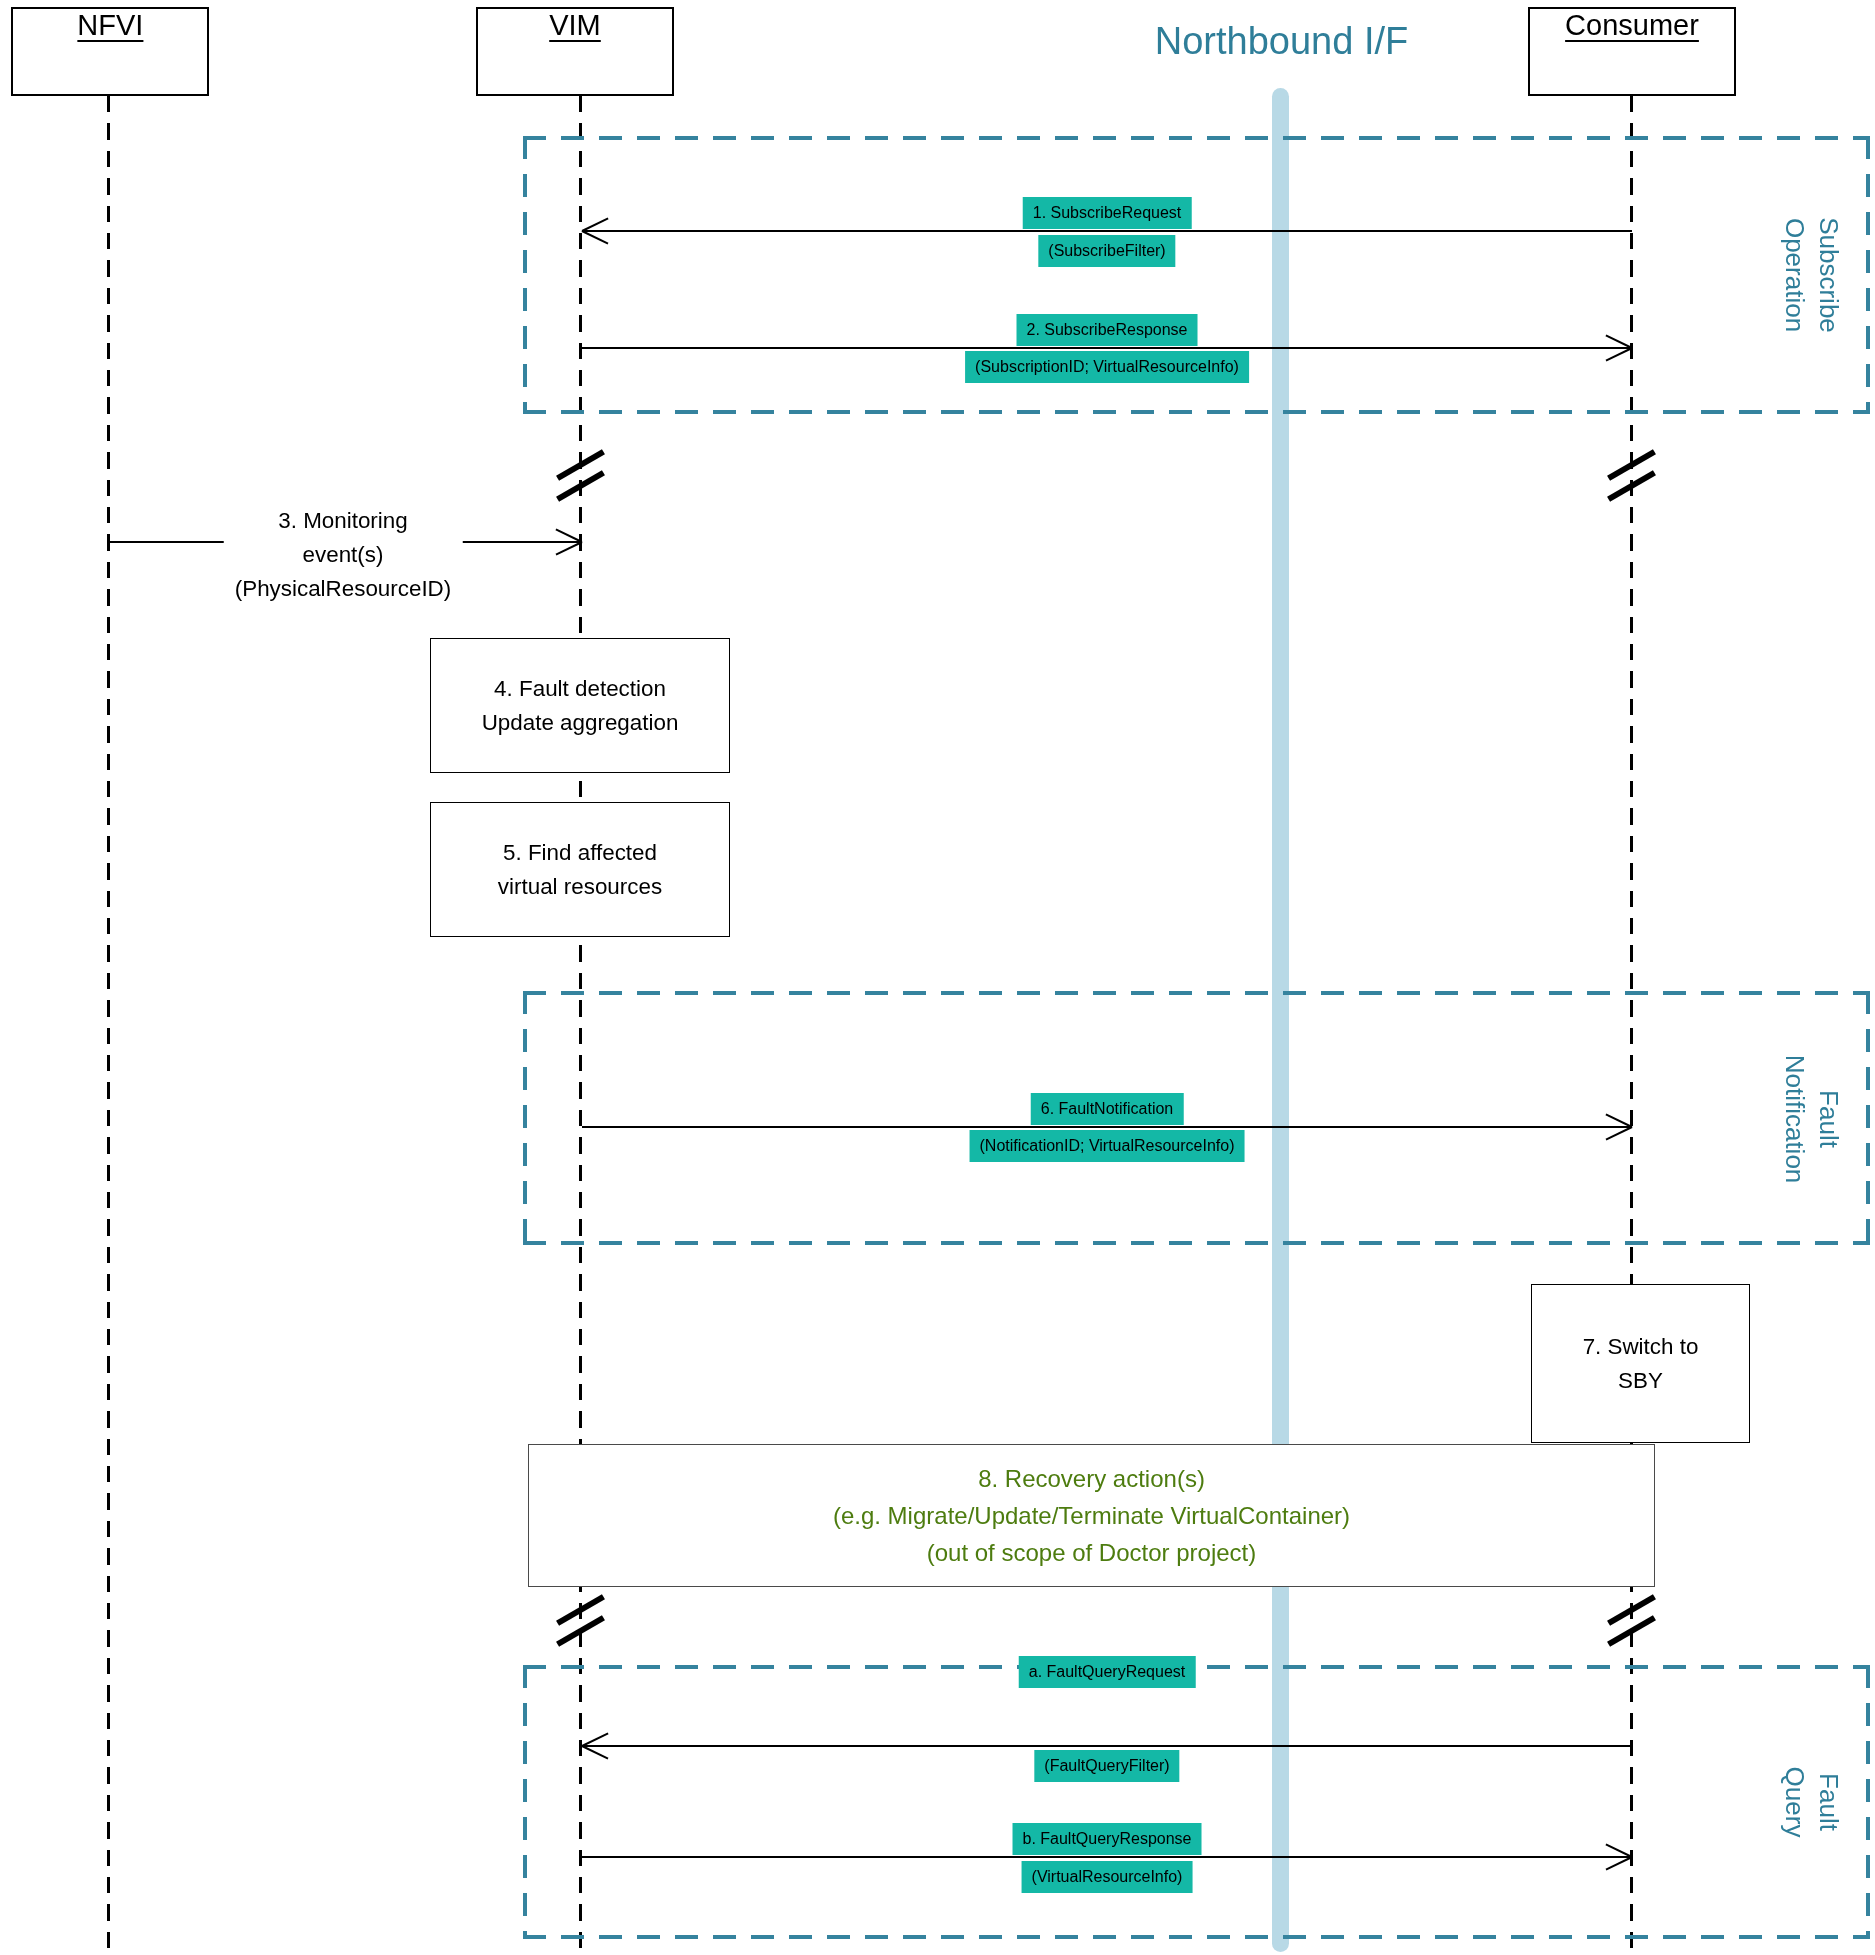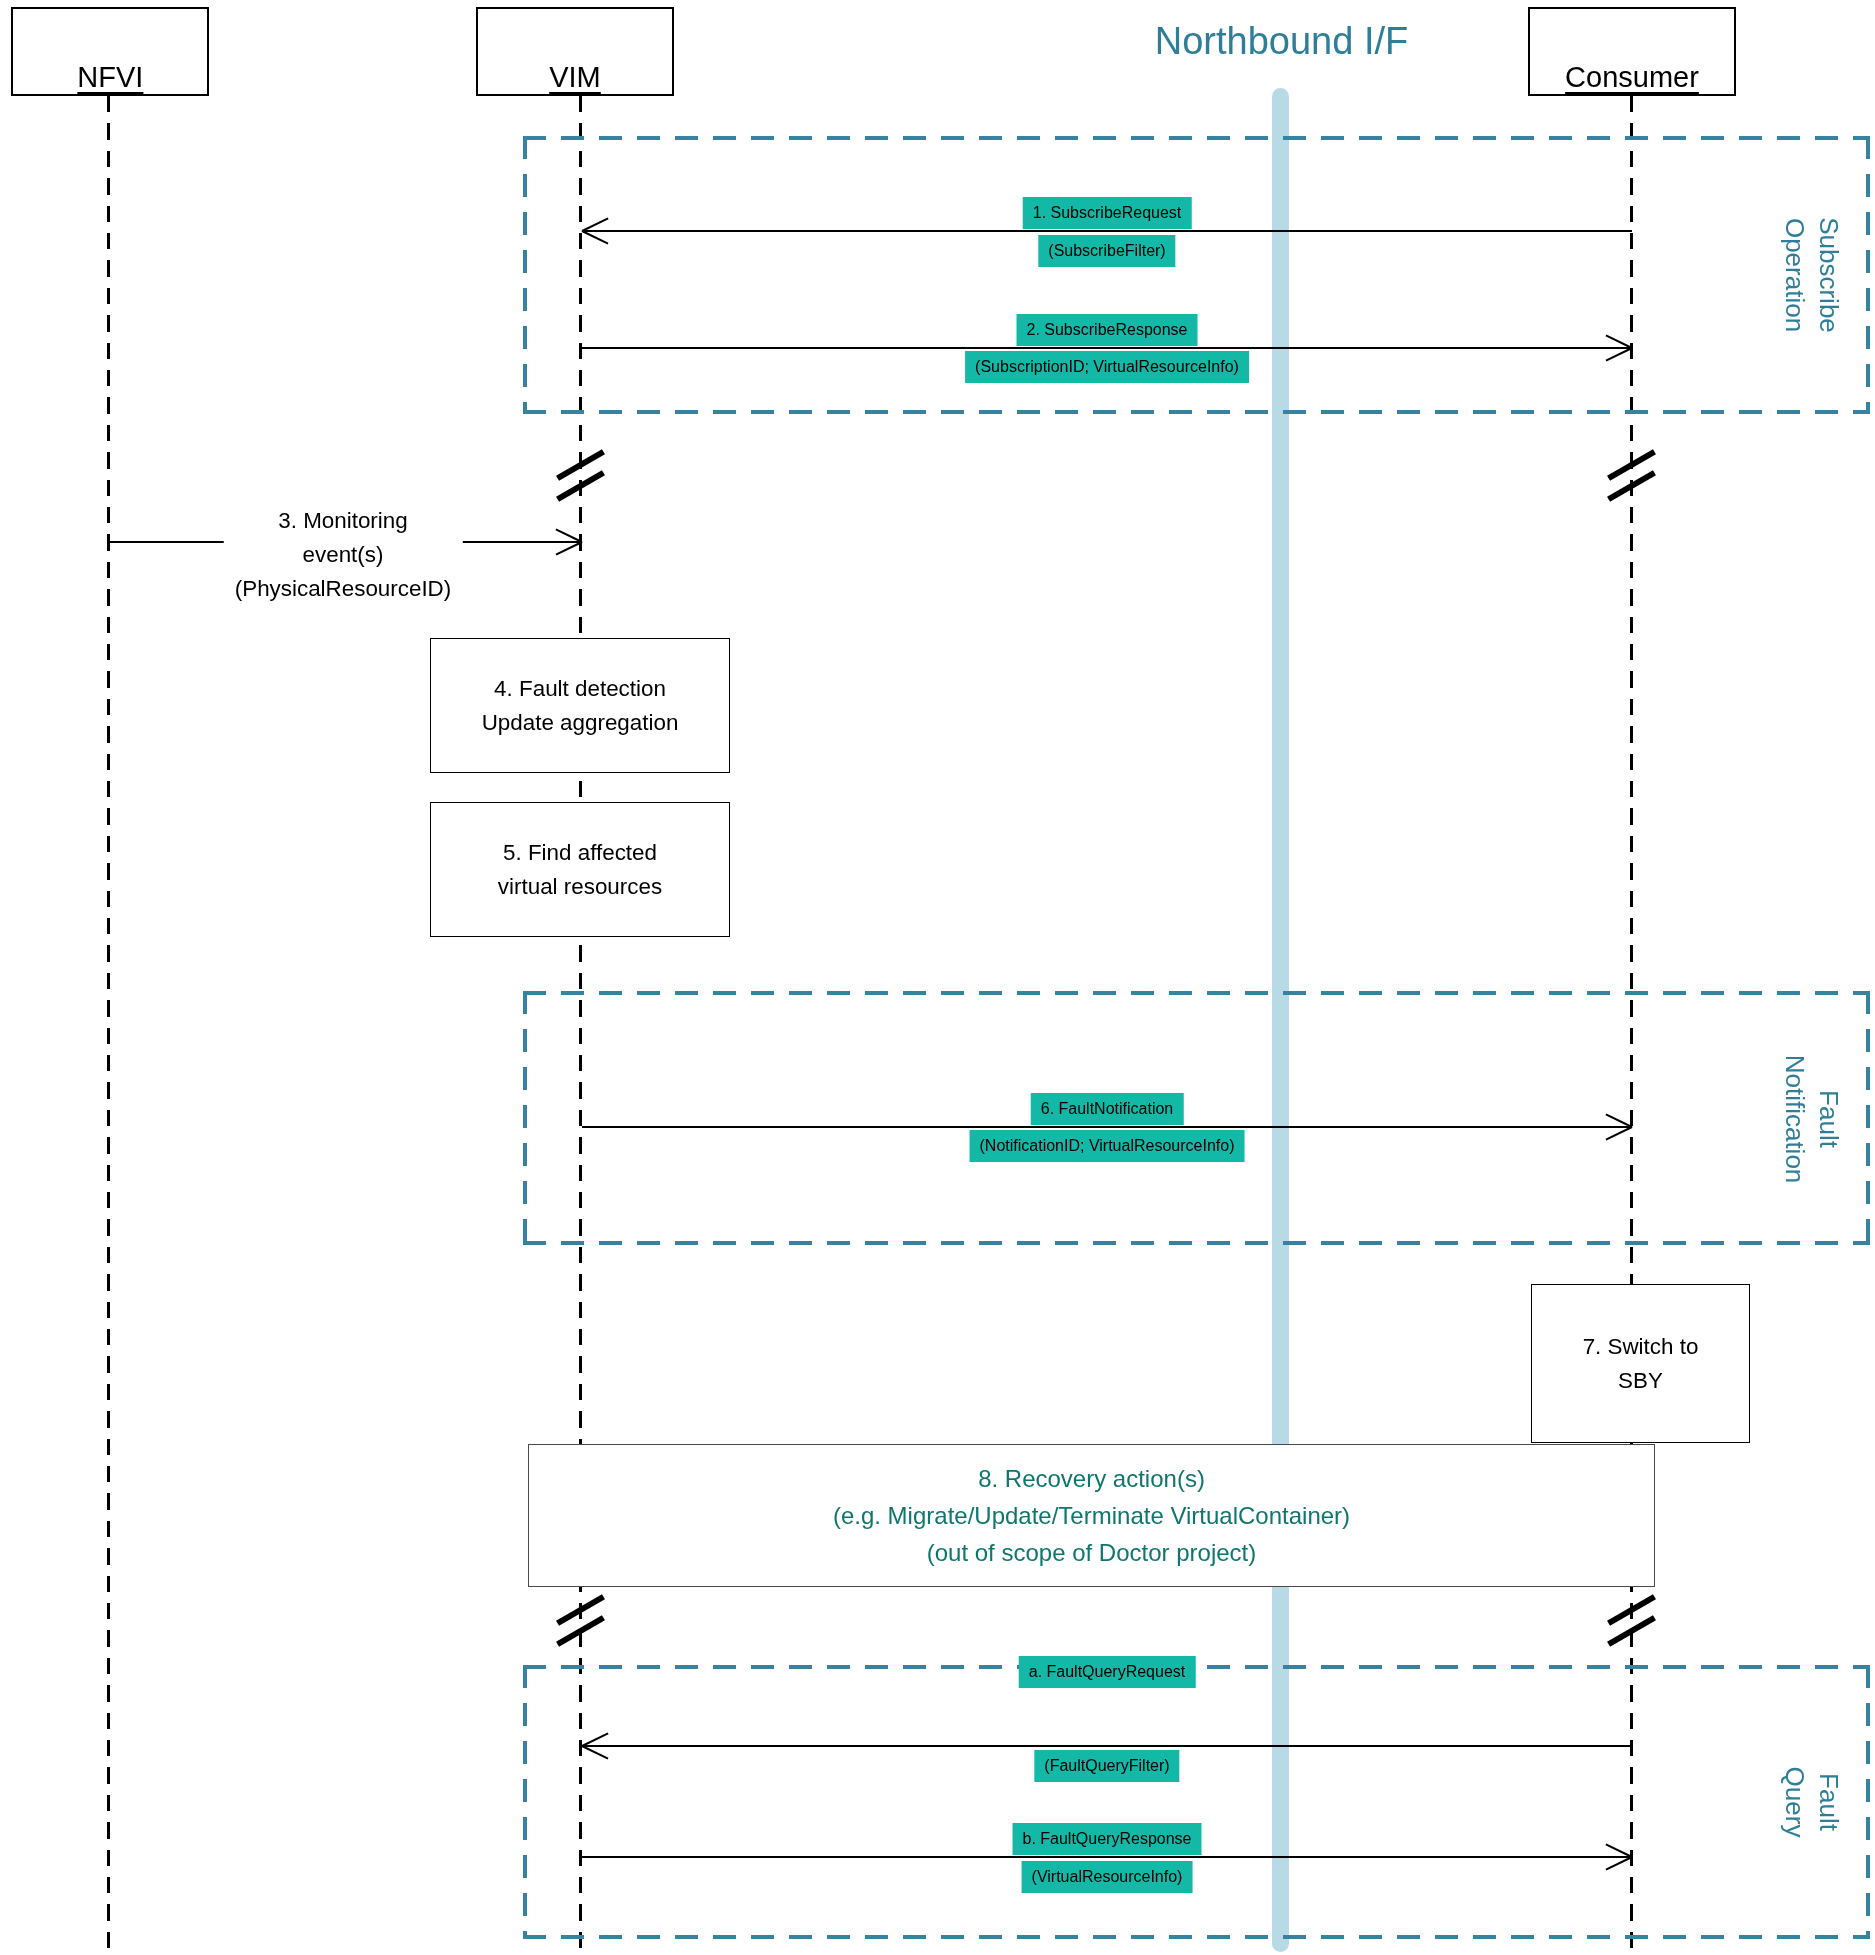--- a/index.html
+++ b/index.html
@@ -1,21 +1,21 @@
 <!DOCTYPE html>
 <html style="font-size:7.3px"><head>
 <meta charset="utf-8">
 <style>
   html,body{margin:0;padding:0;background:#fff;}
   #canvas{position:relative;width:1875px;height:1955px;background:#fff;overflow:hidden;
           font-family:"Liberation Sans", sans-serif;color:#000;}
 
   
   .actor-box{position:absolute;box-sizing:border-box;border:2.3px solid #000;background:#fff;
-             display:flex;align-items:flex-end;justify-content:center;z-index:7;}
+             display:flex;align-items:flex-start;justify-content:center;z-index:7;}
   .actor-label{font-size:29px;text-decoration:underline;text-underline-offset:4.6px;}
   #box-nfvi{left:11.4px;top:6.9px;width:198px;height:89px;}
   #box-vim{left:476px;top:6.9px;width:198px;height:89px;}
   #box-consumer{left:1528px;top:6.9px;width:208px;height:89px;}
 
   
   #nb-title{position:absolute;left:1053px;top:13.7px;width:457px;height:55px;line-height:55px;
             text-align:center;font-size:38px;color:#2f7e99;z-index:7;}
 
   
@@ -64,21 +64,21 @@
      padding:0 11px;font-size:22.4px;line-height:34px;text-align:center;z-index:6;margin-top:16px;}
 
   
   .act-box{position:absolute;box-sizing:border-box;border:1.8px solid #000;background:#fff;
            display:flex;flex-direction:column;align-items:center;justify-content:center;
            font-size:22.4px;line-height:34px;text-align:center;z-index:5;margin-top:9px;}
   #act-4{left:430px;top:629px;width:300px;height:135px;}
   #act-5{left:430px;top:793px;width:300px;height:135px;}
   #act-7{left:1531px;top:1275px;width:219px;height:159px;}
   #act-8{left:528px;top:1435px;width:1127px;height:143px;border-color:#4a4a4a;
-         color:#0f766e;font-size:24px;line-height:37px;}
+         color:#4d7c0f;font-size:24px;line-height:37px;}
 
   
   .brk-bar{position:absolute;width:53px;height:6px;background:#000;
            transform:rotate(-30deg);z-index:5;}
 </style>
 </head>
 <body>
 
 <div id="canvas">
 

